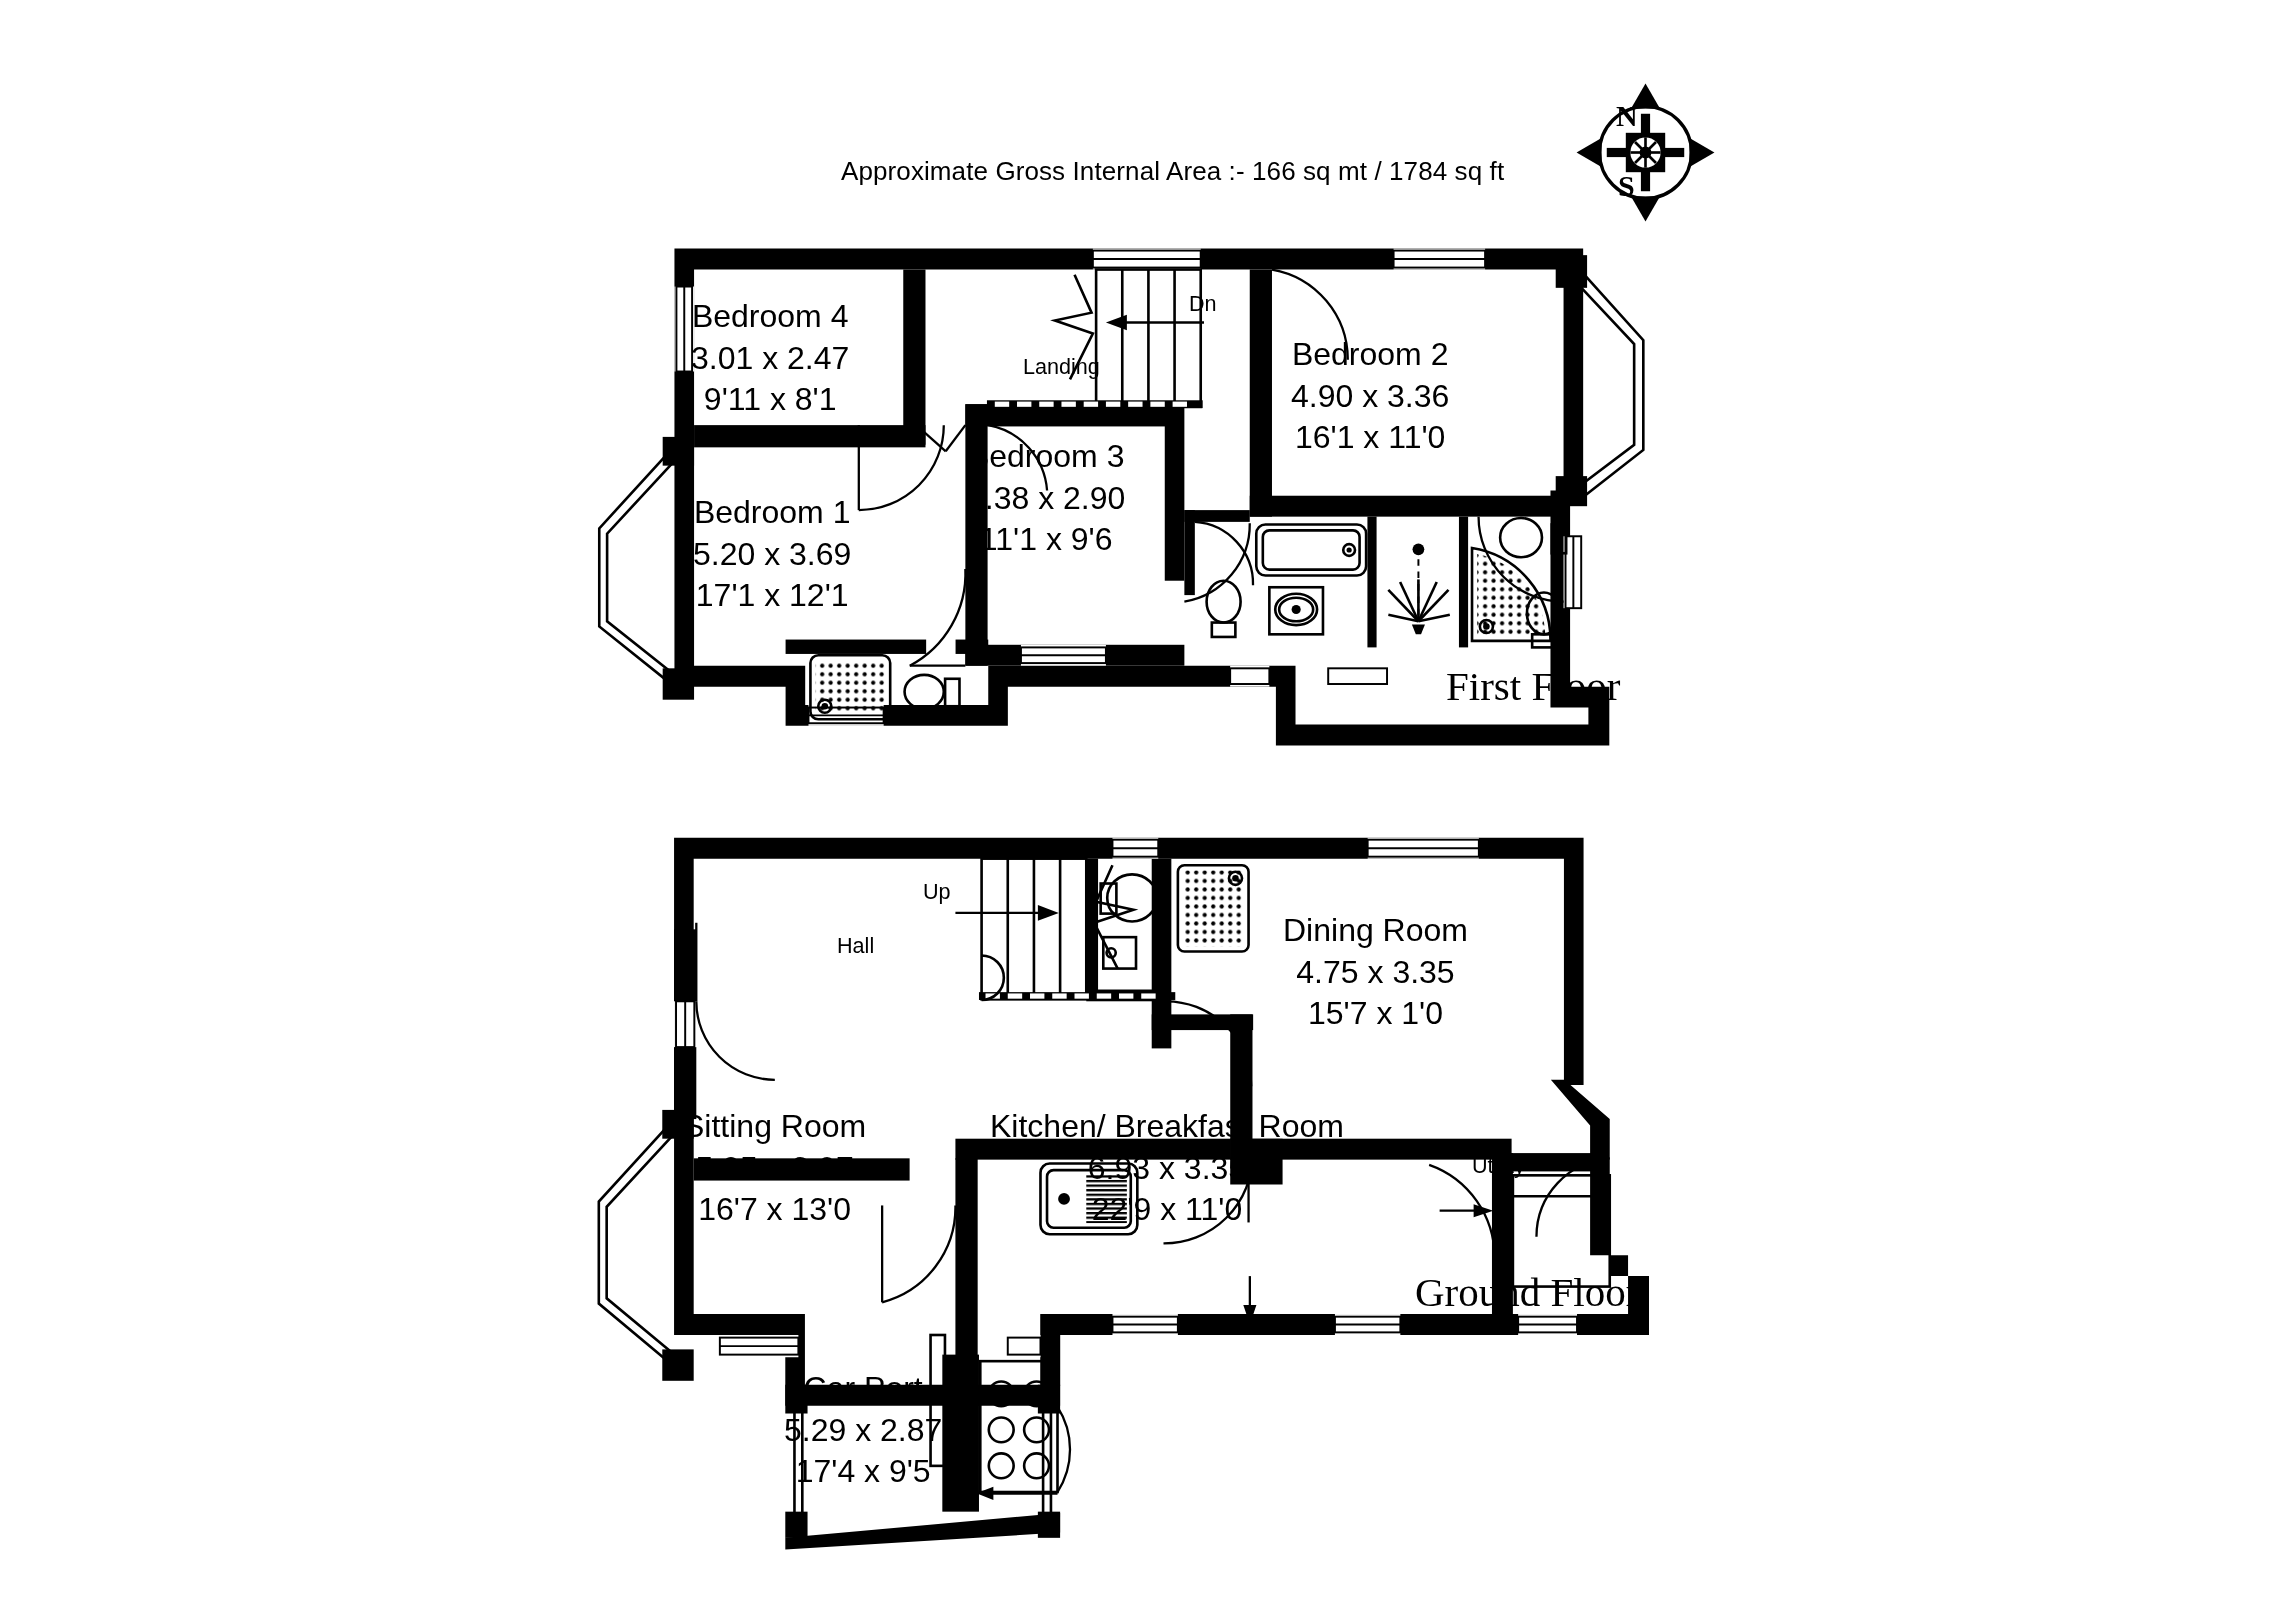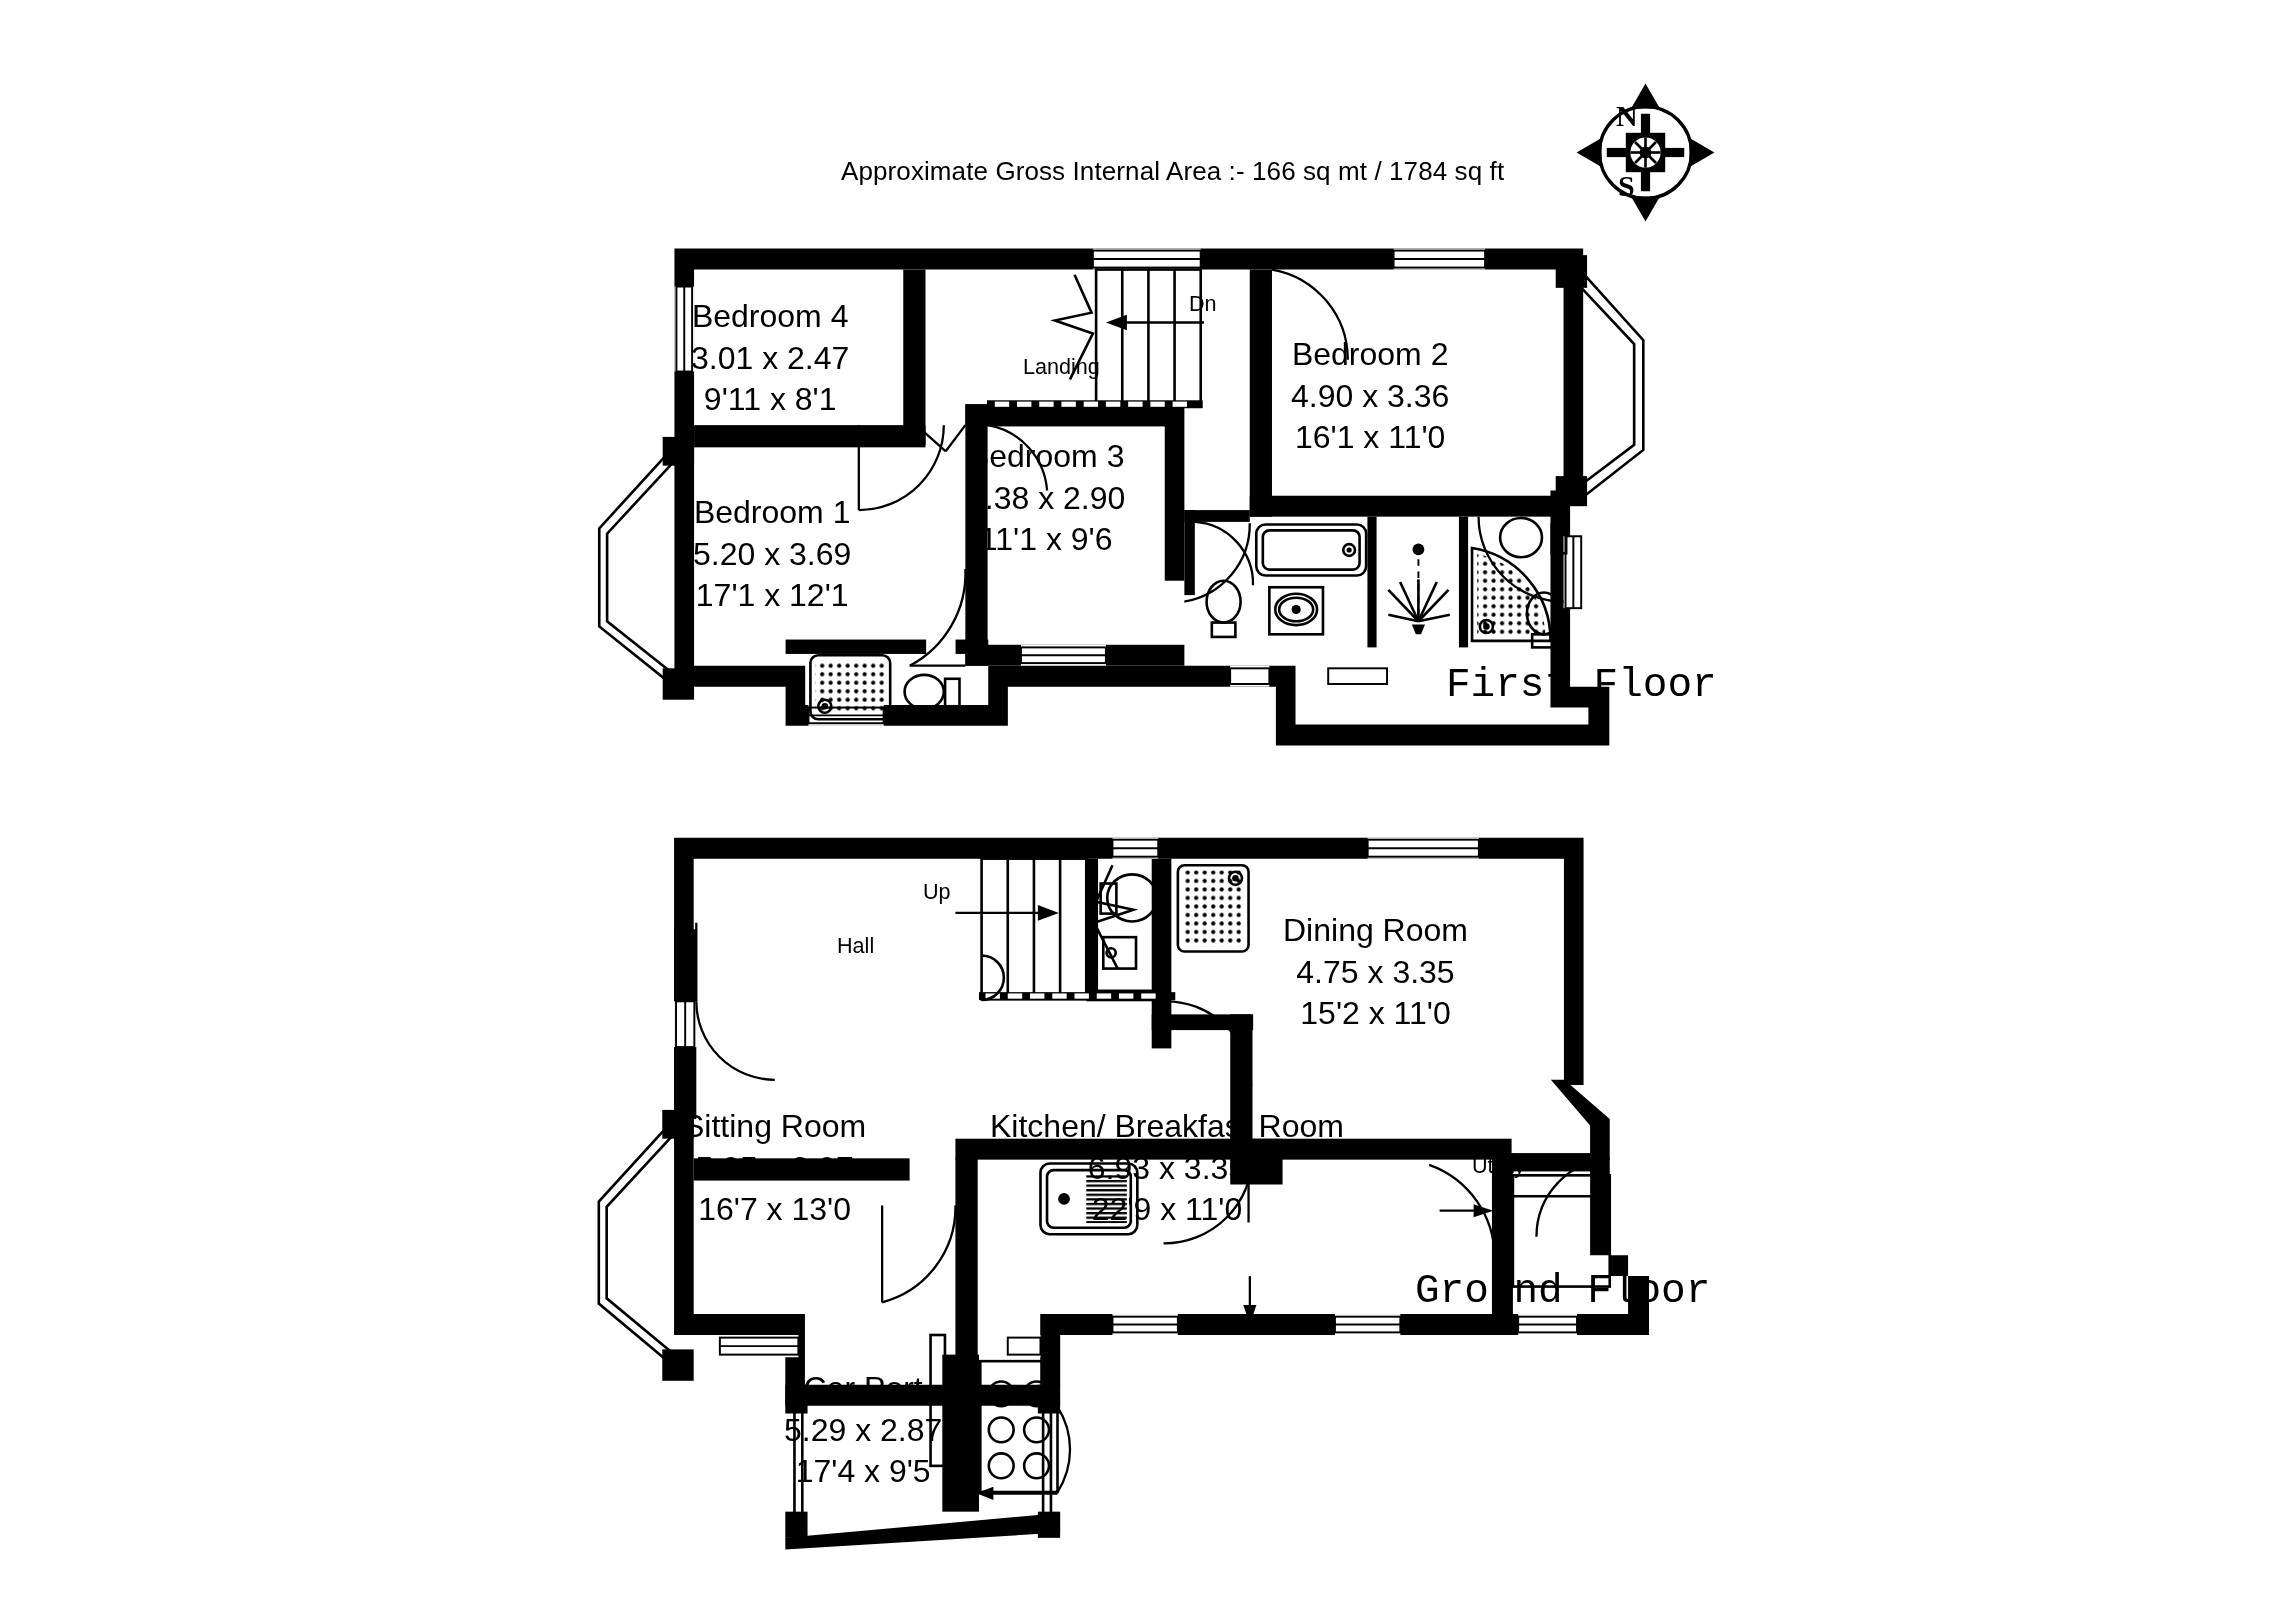--- a/index.html
+++ b/index.html
@@ -28,21 +28,21 @@
     top: 156px;
     font-size: 26px;
     letter-spacing: 0.1px;
     white-space: nowrap;
     font-family: Liberation Sans, sans-serif;
   }
   .floor-label {
     position: absolute;
     font-size: 41px;
     white-space: nowrap;
-    font-family: Liberation Mono, monospace;
+    font-family: Liberation Serif, serif;
   }
   #lbl-first  { left: 1446px; top: 662px; }
   #lbl-ground { left: 1415px; top: 1268px; }
 
   .rm {
     position: absolute;
     text-align: center;
     line-height: 1.30;
     white-space: nowrap;
     font-size: 32px;
@@ -536,21 +536,21 @@
   </svg>
 
   <div class="rm" id="gr0" style="left: 683px; top: 1106px;">
     <span class="nm">Sitting Room</span>
     <span class="d1">5.05 x 3.97</span>
     <span class="d2">16'7 x 13'0</span>
   </div>
   <div class="rm" id="gr1" style="left: 1283px; top: 910px;">
     <span class="nm">Dining Room</span>
     <span class="d1">4.75 x 3.35</span>
-    <span class="d2">15'2 x 11'0</span>
+    <span class="d2">15'7 x 1'0</span>
   </div>
   <div class="rm" id="gr2" style="left: 990px; top: 1106px;">
     <span class="nm">Kitchen/ Breakfast Room</span>
     <span class="d1">6.93 x 3.35</span>
     <span class="d2">22'9 x 11'0</span>
   </div>
   <div class="rm" id="gr3" style="left: 784px; top: 1368px;">
     <span class="nm">Car Port</span>
     <span class="d1">5.29 x 2.87</span>
     <span class="d2">17'4 x 9'5</span>

